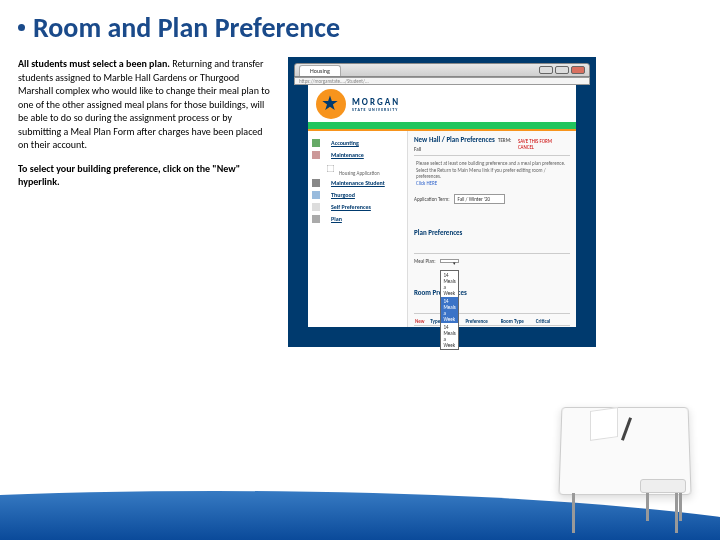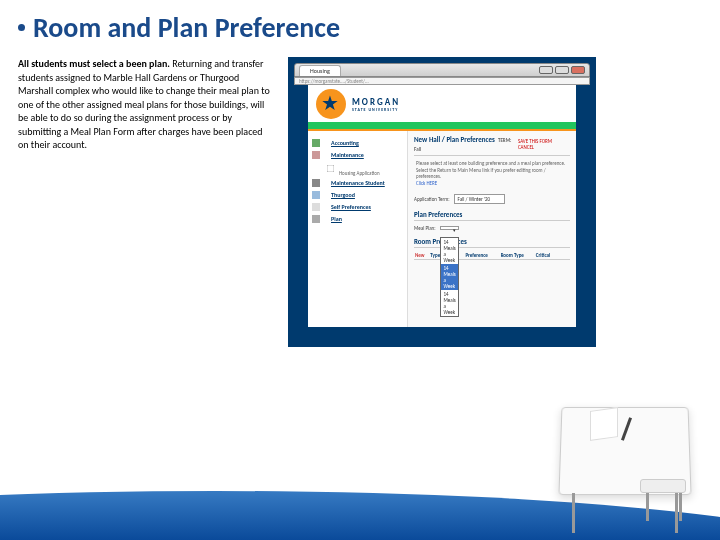--- a/index.html
+++ b/index.html
@@ -41,21 +41,21 @@
   .mtitle{display:flex;justify-content:space-between;align-items:center;border-bottom:1px solid #ccc;padding-bottom:2px}
   .mtitle h3{font-size:7px;color:#003a6e;font-weight:700}
   .mtitle .term{font-size:5px;color:#666}
   .acts{font-size:5px}
   .acts a{color:#c00;margin-left:4px}
   .blurb{font-size:5px;color:#666;padding:4px 2px;line-height:1.3}
   .blurb a{color:#36c}
   .field{display:flex;align-items:center;gap:4px;font-size:5px;margin:4px 0}
   .field label{color:#444}
   .field select,.field .sel{border:1px solid #999;background:#fff;font-size:5px;padding:1px 14px 1px 3px;position:relative}
-  .section{font-size:7px;color:#003a6e;font-weight:700;border-bottom:1px solid #ccc;margin-top:6px;padding-bottom:1px}
+  .section{font-size:7px;color:#003a6e;font-weight:700;border-bottom:1px solid #ccc;margin-top:24px;padding-bottom:16px}
   .dropdown{position:relative;display:inline-block}
   .dropdown .sel{cursor:pointer}
   .dropdown .sel:after{content:"▾";position:absolute;right:2px;top:0;font-size:5px}
   .opts{position:absolute;top:11px;left:0;right:0;background:#fff;border:1px solid #666;z-index:5}
   .opts div{padding:1px 3px;font-size:5px}
   .opts div:first-child{background:#fff}
   .opts div:nth-child(2){background:#3b73c7;color:#fff}
   .tblhead{display:flex;font-size:5px;color:#003a6e;font-weight:700;border-bottom:1px solid #ccc;margin-top:3px}
   .tblhead span{flex:1;padding:1px}
   .tblhead span:first-child{flex:0.4;color:#c33}
@@ -77,20 +77,21 @@
 <body>
 
 <div class="title">
   <div class="bullet"></div>
   <h1>Room and Plan Preference</h1>
 </div>
 
 <div class="content">
   <div class="left">
     <p><b>All students must select a been plan.</b><span> Returning and transfer students assigned to Marble Hall Gardens or Thurgood Marshall complex who would like to change their meal plan to one of the other assigned meal plans for those buildings, will be able to do so during the assignment process or by submitting a Meal Plan Form after charges have been placed on their account.</span></p>
+    <p><b>To select your building preference, click on the "New" hyperlink.</b></p>
   </div>
 
   <div class="screen">
     <div class="chrome">
       <div class="tab">Housing</div>
       <div class="winbtns">
         <span></span>
         <span></span>
         <span></span>
       </div>

